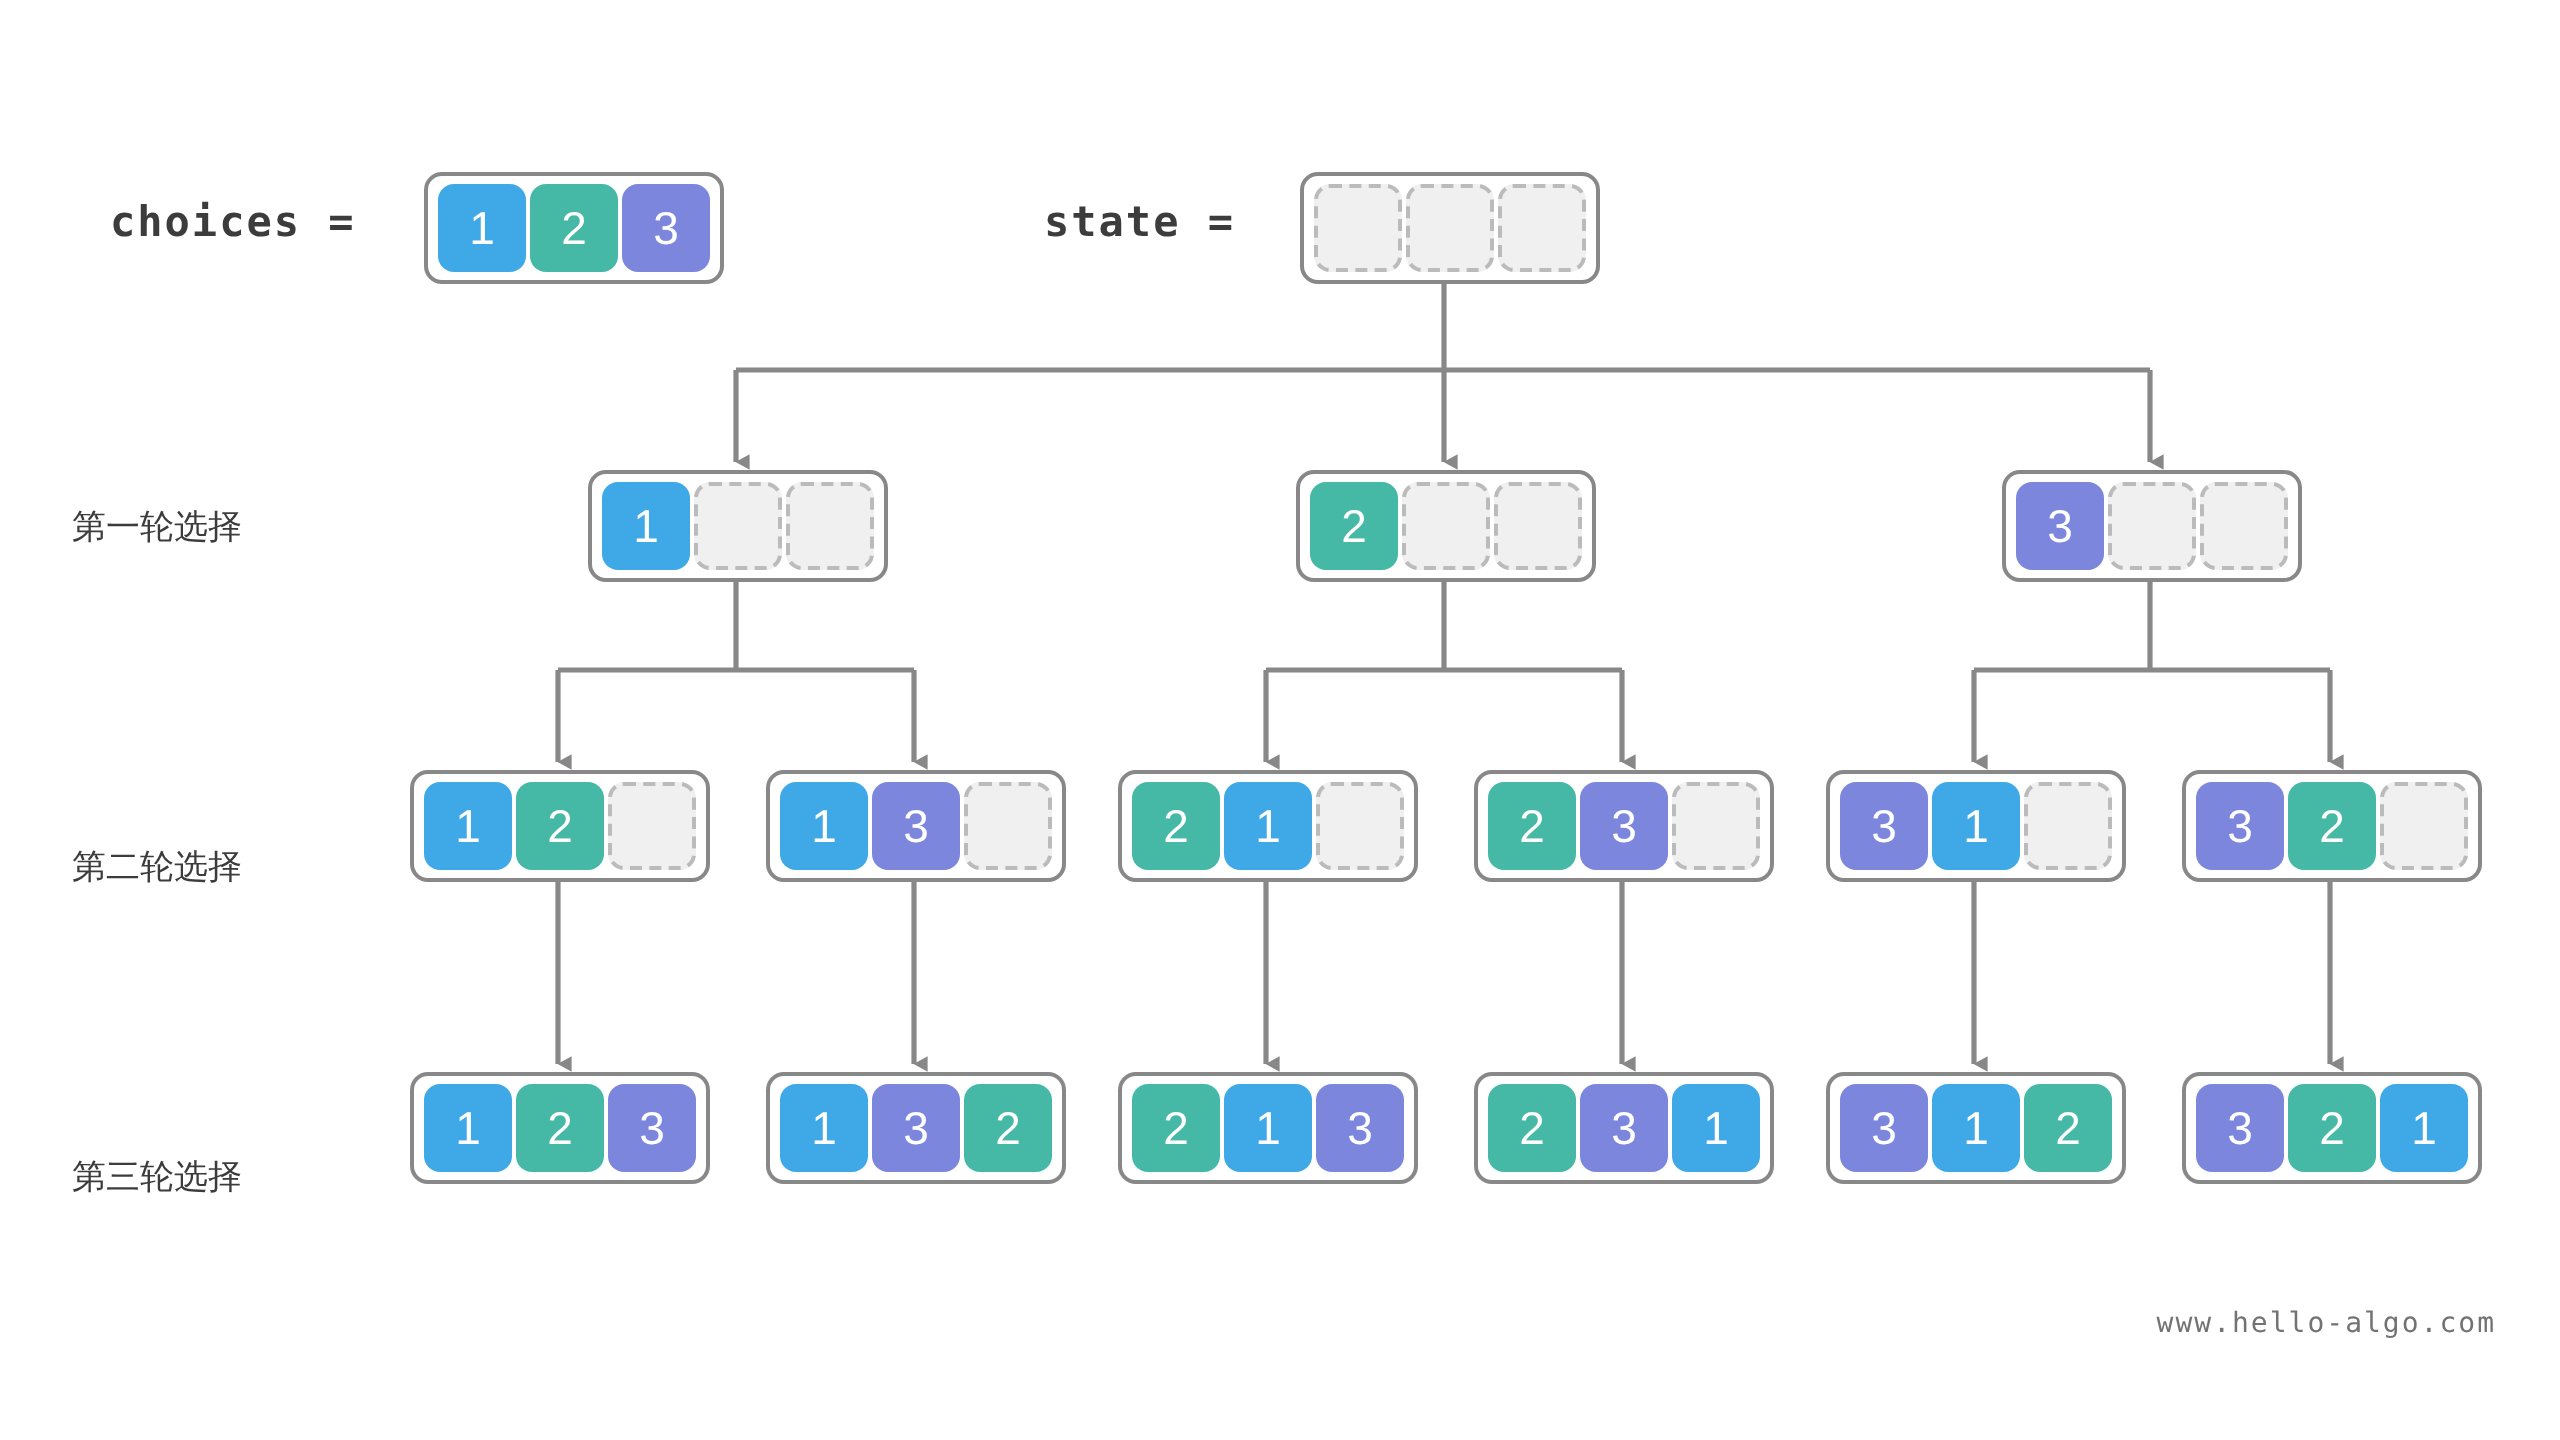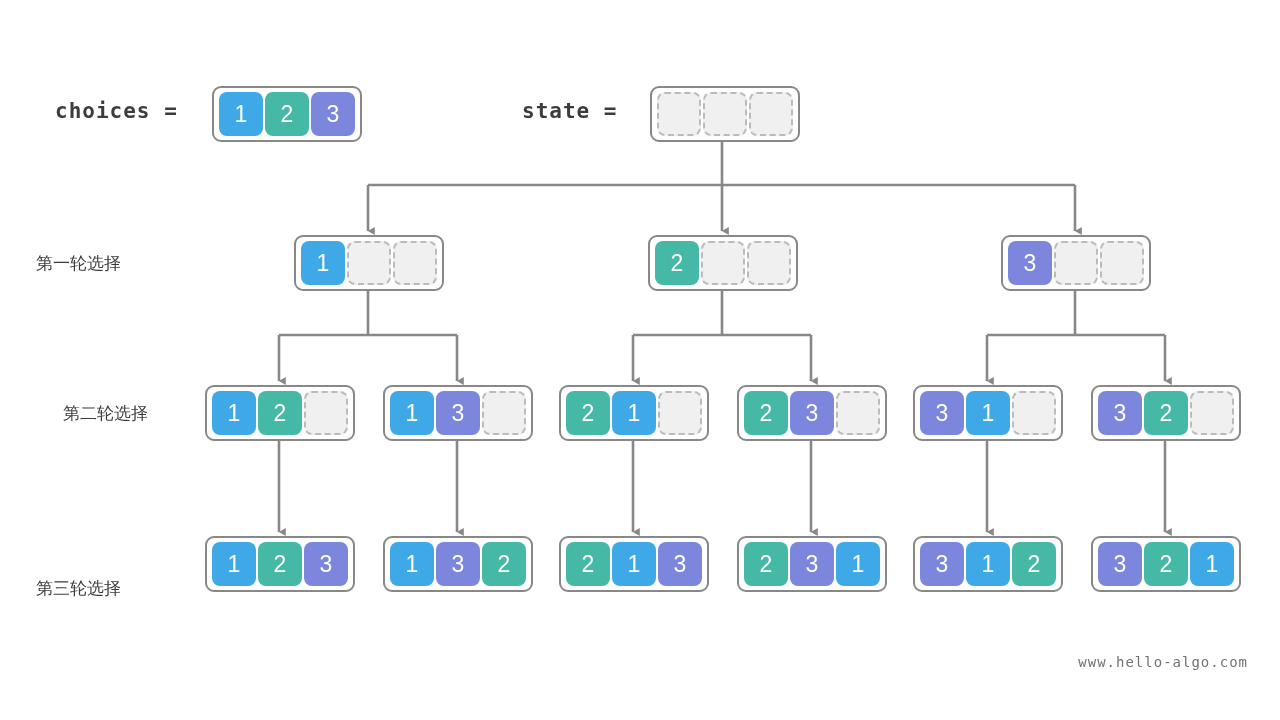--- a/index.html
+++ b/index.html
@@ -130,21 +130,21 @@
 
   <div class="hdr-label" style="left:522px;top:99px;">state =</div>
 
   <div class="node" id="state-node" style="left:650px;top:86px;">
       <div class="cell empty"></div>
       <div class="cell empty"></div>
       <div class="cell empty"></div>
     </div>
 
   <div class="row-label" style="left:36px;top:252px;">第一轮选择</div>
-  <div class="row-label" style="left:36px;top:402px;margin-left:27px;">第二轮选择</div>
+  <div class="row-label" style="left:36px;top:422px;">第二轮选择</div>
   <div class="row-label" style="left:36px;top:553px;margin-top:24px;">第三轮选择</div>
 
   <div id="nodes-layer">
       <div class="node" style="left: 294px; top: 235px;">
         <div class="cell v1">1</div>
         <div class="cell empty"></div>
         <div class="cell empty"></div>
       </div>
       <div class="node" style="left: 648px; top: 235px;">
         <div class="cell v2">2</div>

